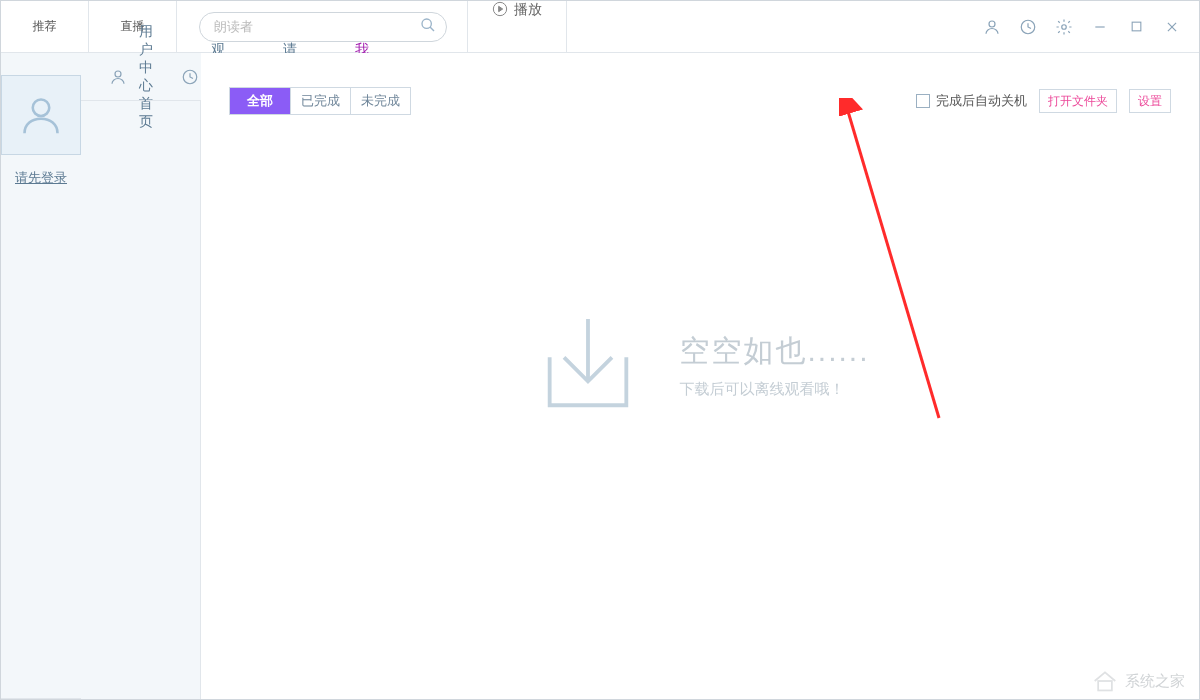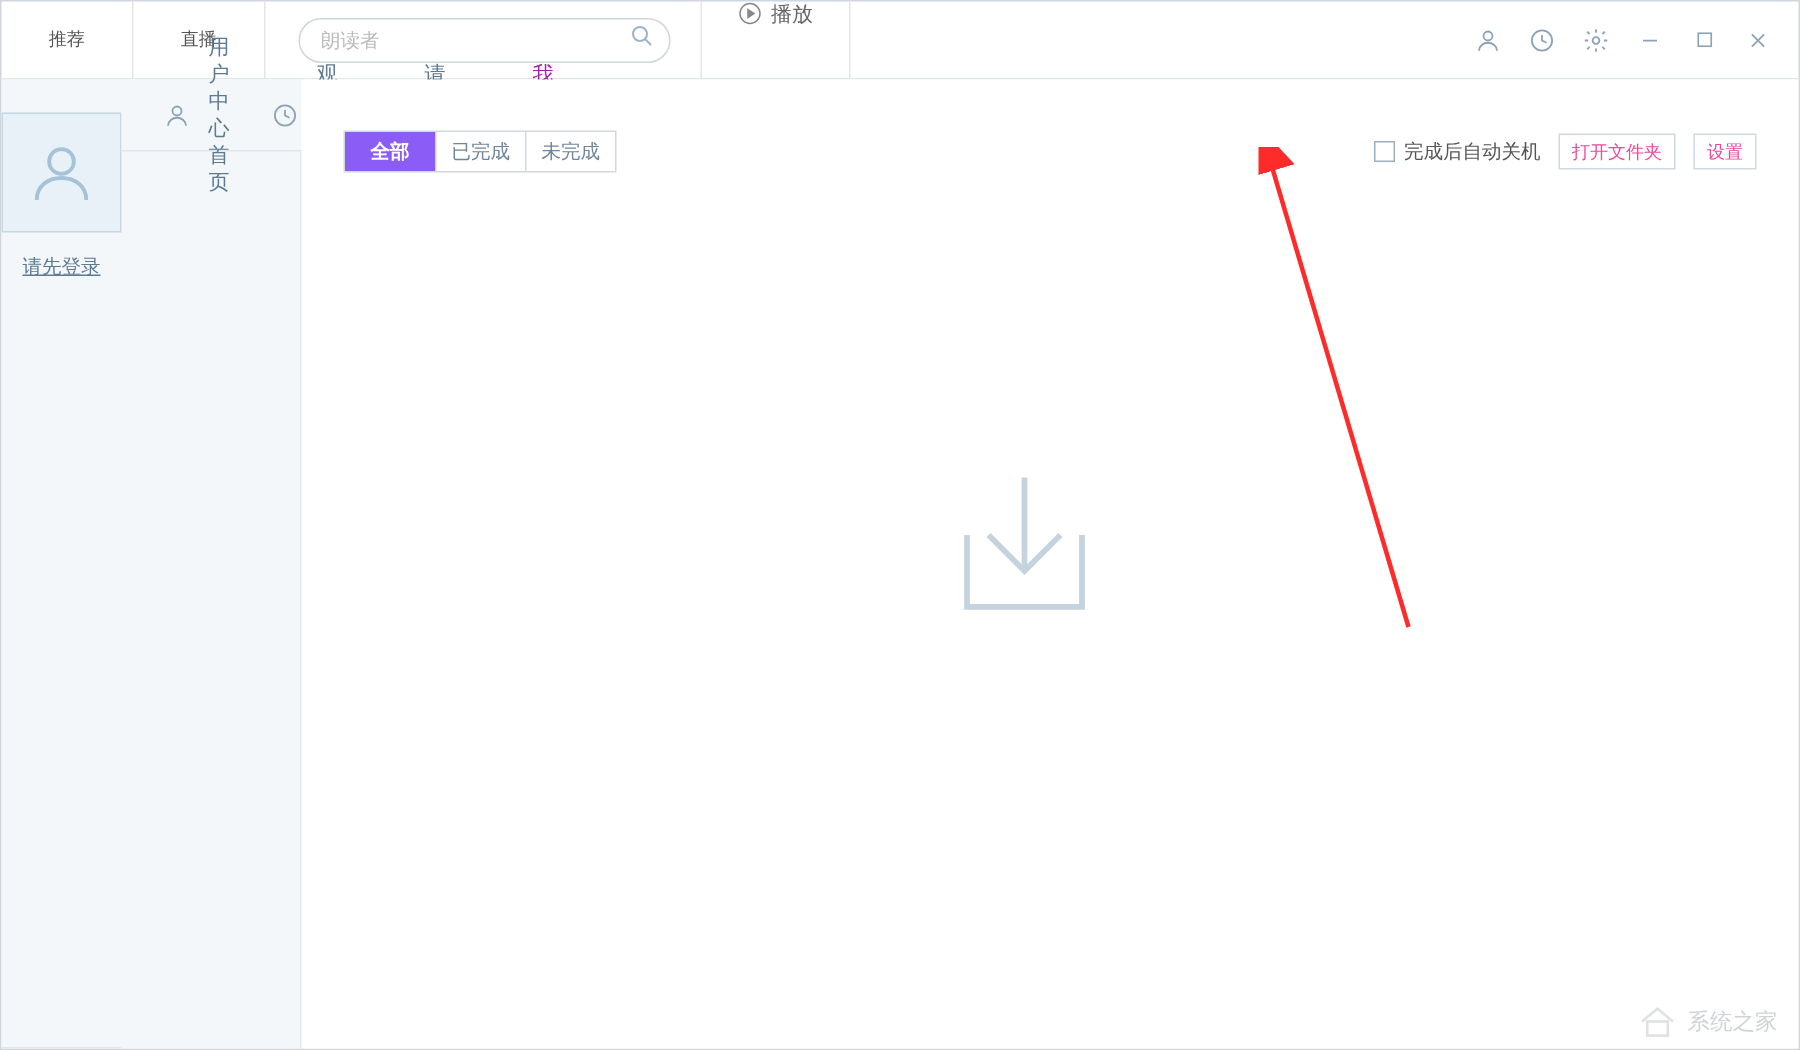--- a/index.html
+++ b/index.html
@@ -179,20 +179,22 @@
 
       <div class="empty">
         <span>
           <svg class="empty-icon" viewBox="0 0 120 120" fill="none" stroke="#c4d3de" stroke-width="4">
               <polyline points="20,55 20,105 100,105 100,55"></polyline>
               <line x1="60" y1="15" x2="60" y2="80"></line>
               <polyline points="35,55 60,80 85,55"></polyline>
             </svg>
         </span>
         <div class="empty-text">
+          <div class="empty-title">空空如也......</div>
+          <div class="empty-sub">下载后可以离线观看哦！</div>
         </div>
       </div>
 
       <svg class="arrow" width="120" height="340">
         <defs>
             <marker id="ah" markerWidth="10" markerHeight="10" refX="2" refY="5" orient="auto">
               <polygon points="0,0 10,5 0,10" fill="#ff2b2b"></polygon>
             </marker>
           </defs>
         <line x1="100" y1="320" x2="8" y2="10" stroke="#ff2b2b" stroke-width="3" marker-end="url(#ah)"></line>

